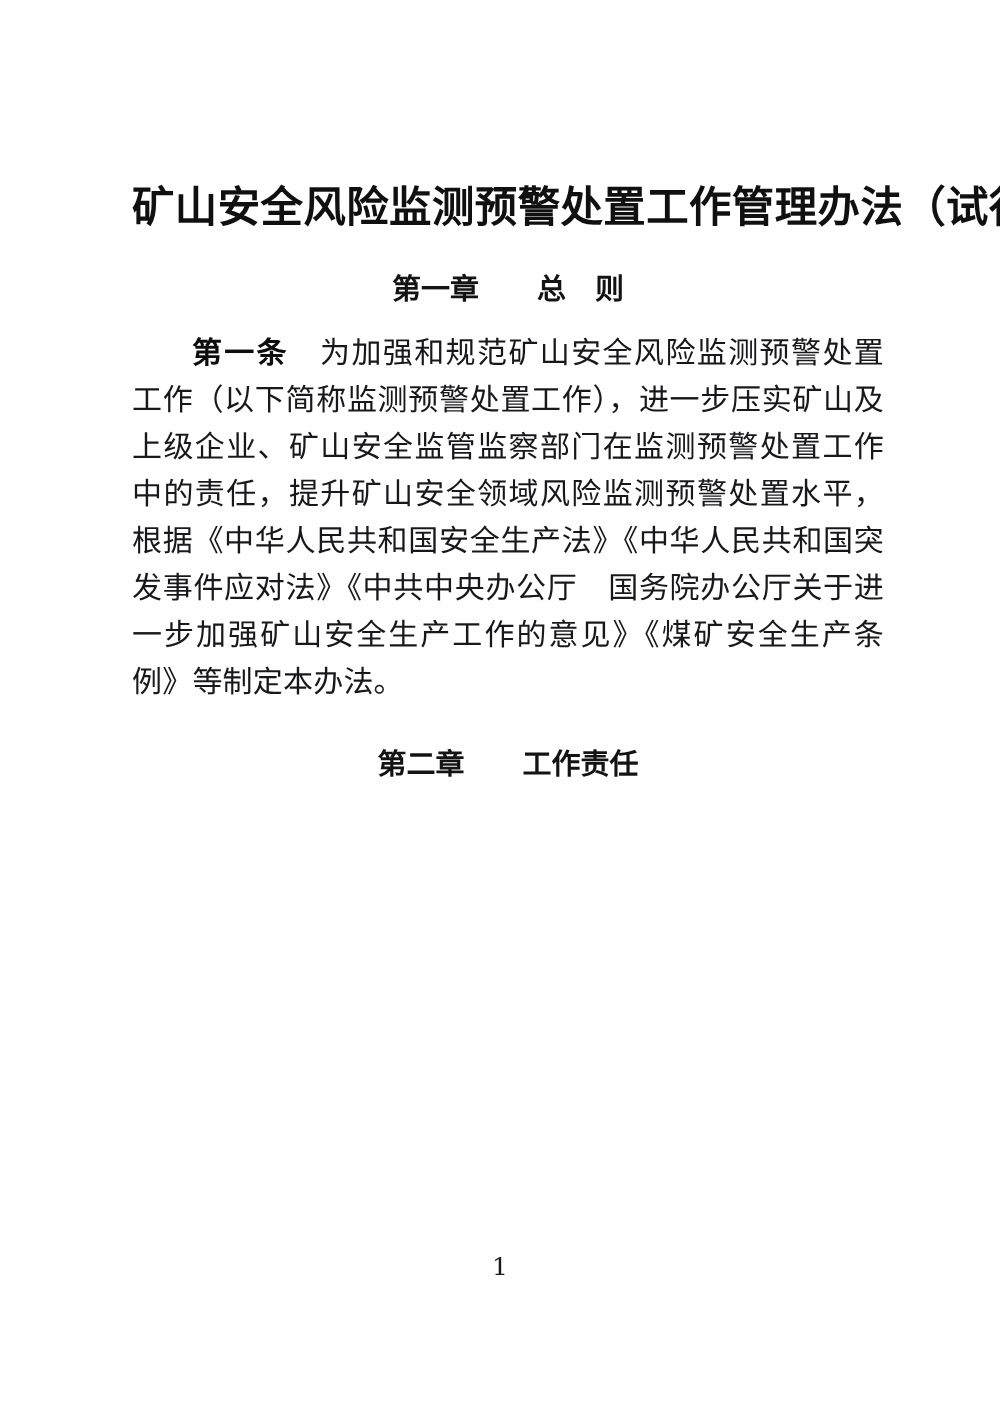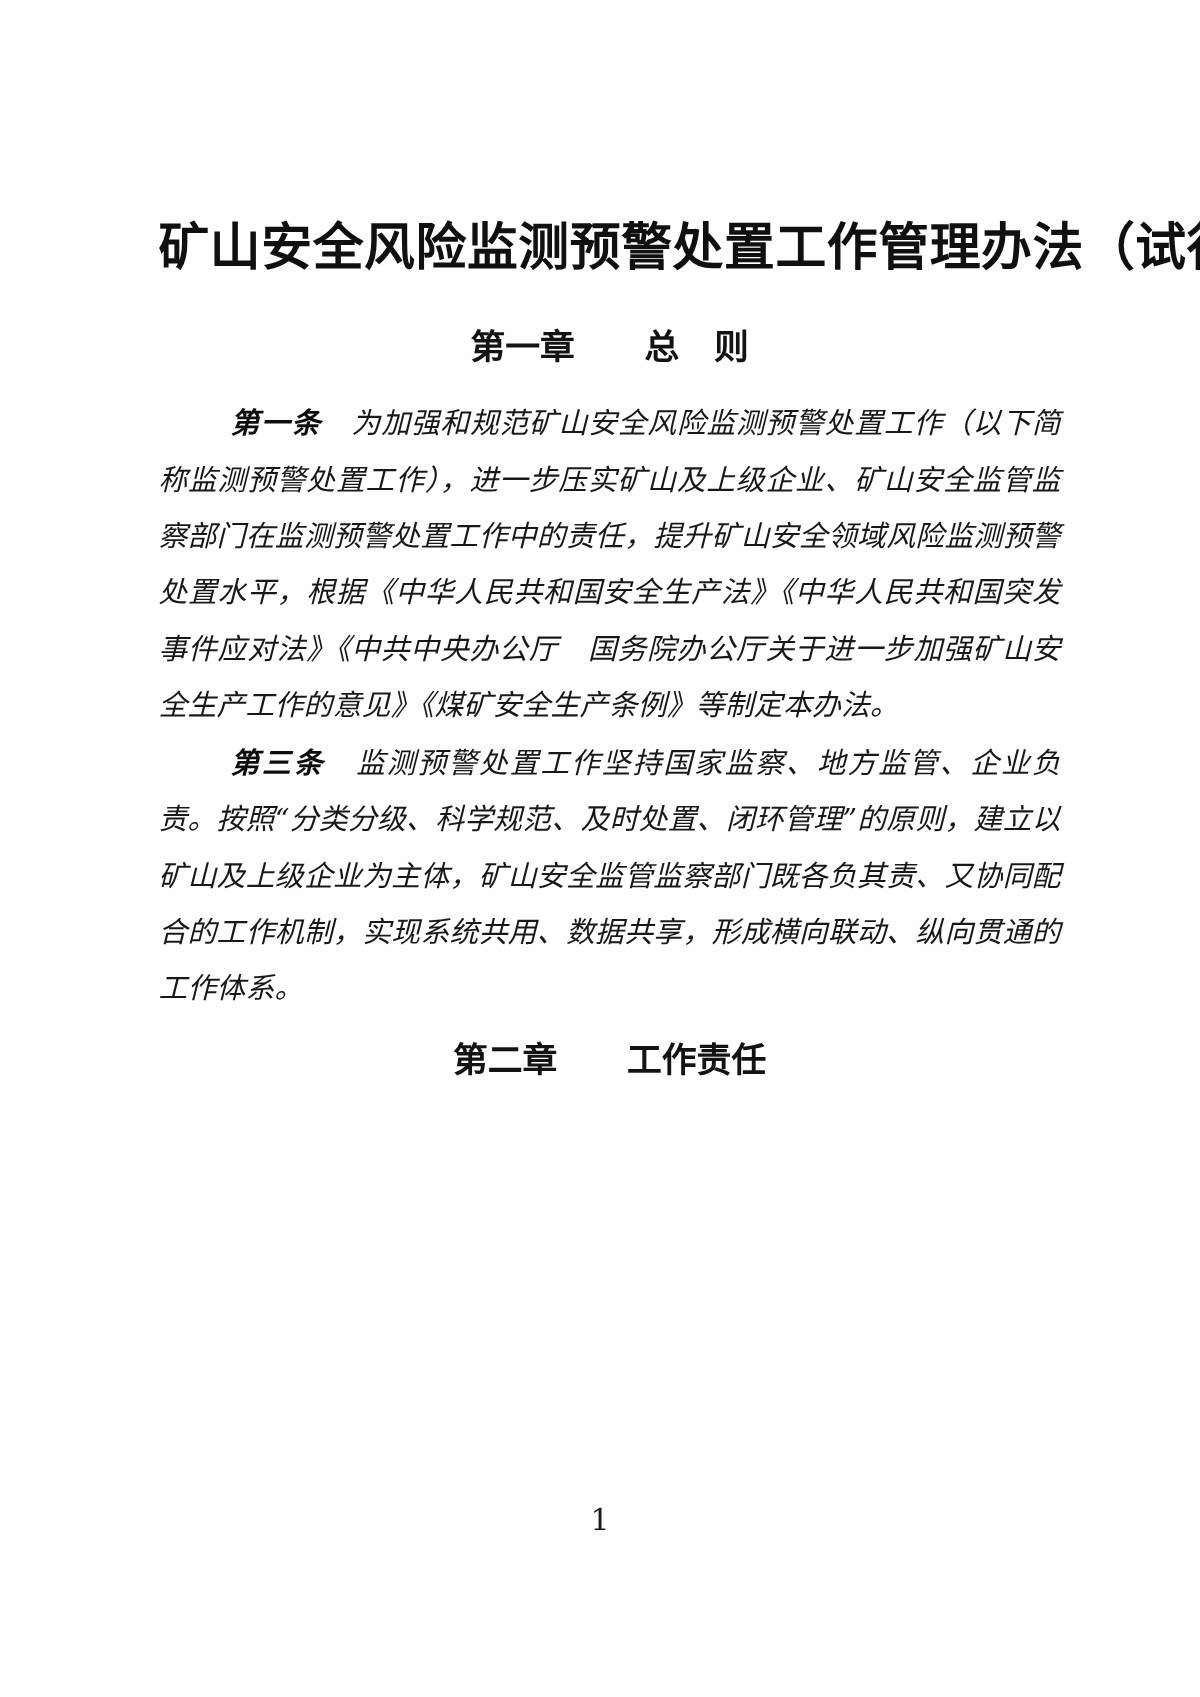--- a/index.html
+++ b/index.html
@@ -53,34 +53,33 @@
     font-family: "DejaVu Sans", "Liberation Sans", sans-serif;
     font-weight: 700;
     font-size: 29px;
     line-height: 47px;
     color: #131313;
     text-align: center;
     margin: 0;
     white-space: pre;
   }
   .chapter-1 { margin-top: 37px; text-align: center; }
-  .chapter-2 { margin-top: 12px; margin-bottom: 14px; }
+  .chapter-2 { margin-top: 36px; margin-bottom: 14px; }
 
   
   .article {
-    font-size: 24px;
+    font-size: 30px;
     line-height: 47px;
     text-align: justify;
     text-align-last: left;
     text-justify: inter-ideograph;
     margin: 0;
     text-indent: 60px;
     color: #18181a;
     letter-spacing: 0.2px;
-    font-style: italic;
   }
   .article:first-of-type { margin-top: 16px; }
 
   .article-label {
     font-weight: 700;
     color: #0d0d0d;
     letter-spacing: 1px;
   }
 
   
@@ -105,23 +104,20 @@
 
     <h1 class="doc-title">矿山安全风险监测预警处置工作管理办法（试行）</h1>
 
     <h2 class="chapter-heading chapter-1">第一章　　总　则</h2>
 
     <p class="article">
       <span class="article-label">第一条</span><span class="article-body">　为加强和规范矿山安全风险监测预警处置工作（以下简称监测预警处置工作），进一步压实矿山及上级企业、矿山安全监管监察部门在监测预警处置工作中的责任，提升矿山安全领域风险监测预警处置水平，根据《中华人民共和国安全生产法》《中华人民共和国突发事件应对法》《中共中央办公厅　国务院办公厅关于进一步加强矿山安全生产工作的意见》《煤矿安全生产条例》等制定本办法。</span>
     </p>
 
 
-    <p class="article">
-      <span class="article-label">第三条</span><span class="article-body">　监测预警处置工作坚持国家监察、地方监管、企业负责。按照“分类分级、科学规范、及时处置、闭环管理”的原则，建立以矿山及上级企业为主体，矿山安全监管监察部门既各负其责、又协同配合的工作机制，实现系统共用、数据共享，形成横向联动、纵向贯通的工作体系。</span>
-    </p>
 
     <h2 class="chapter-heading chapter-2">第二章　　工作责任</h2>
 
 
   </div>
 
   <div class="page-number">1</div>
 
 </div>
 

